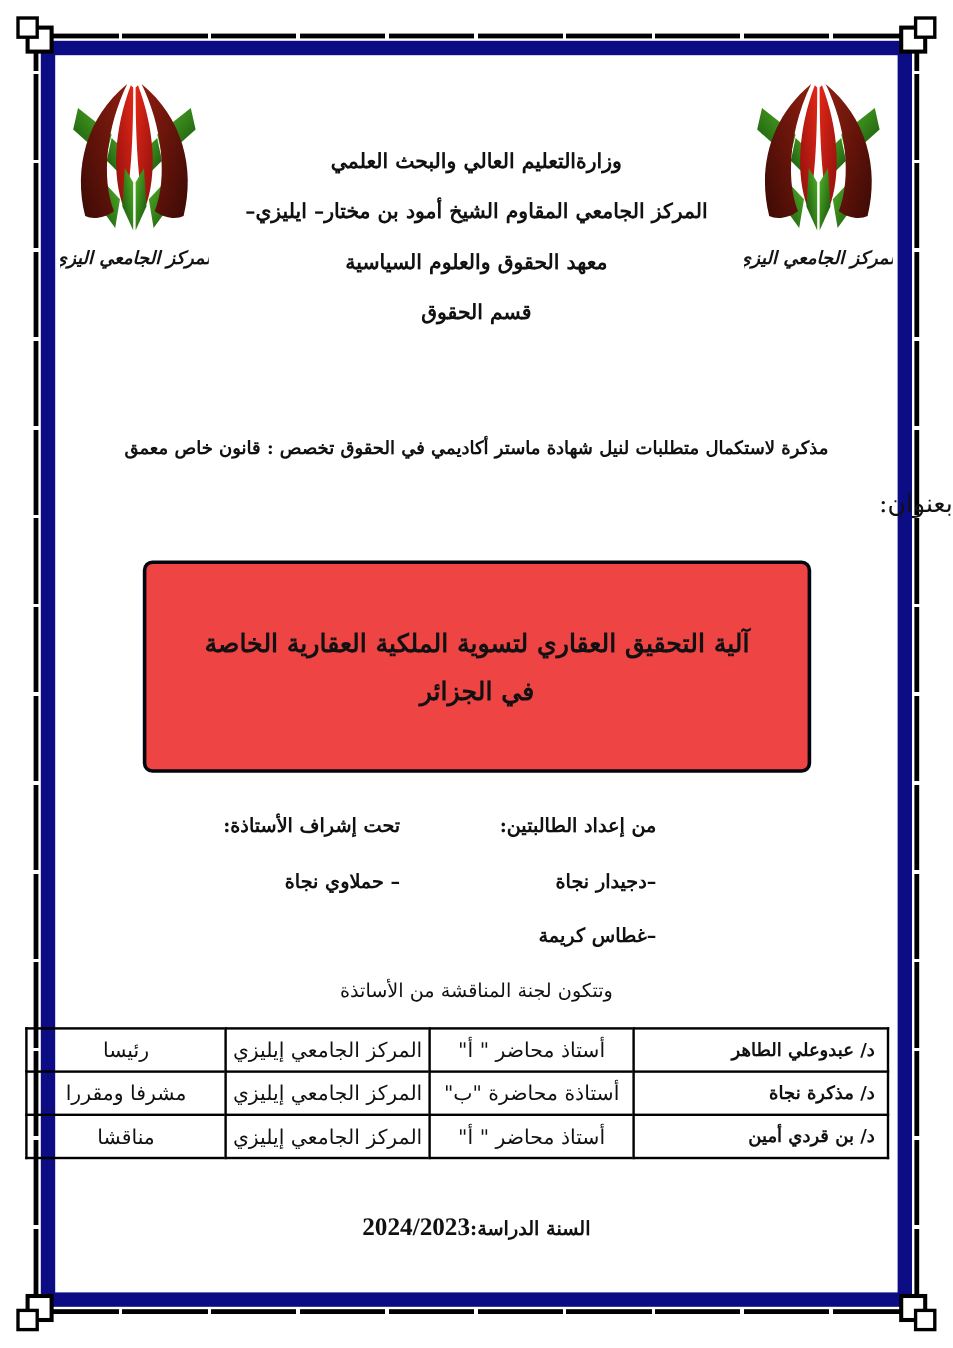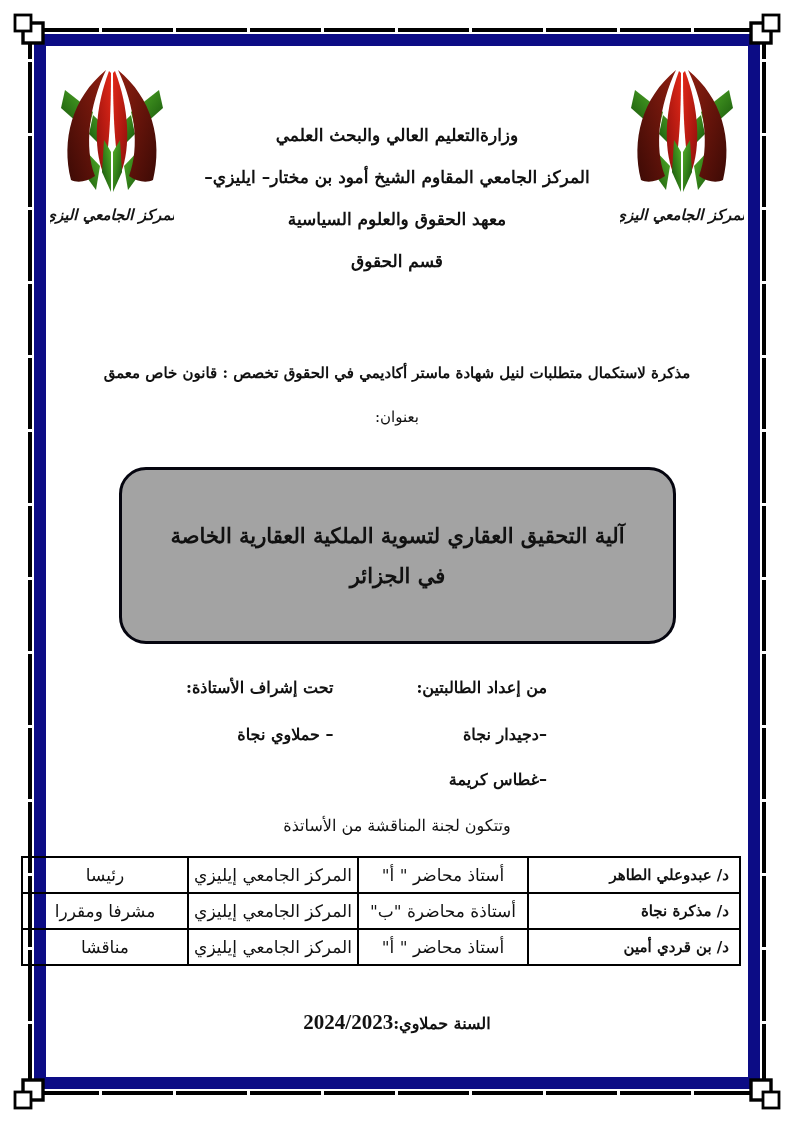--- a/index.html
+++ b/index.html
@@ -26,24 +26,24 @@
   .orn.tr{right:13px;top:13px;transform:scaleX(-1);}
   .orn.bl{left:13px;bottom:13px;transform:scaleY(-1);}
   .orn.br{right:13px;bottom:13px;transform:scale(-1,-1);}
   
   .logo{position:absolute;top:60px;width:124px;height:172px;}
   .logo.left{left:50px;}
   .logo.right{right:50px;}
   
   .header-block{position:absolute;top:114px;left:0;right:0;text-align:center;font-weight:bold;font-size:17px;line-height:42px;}
   .memo-line{position:absolute;top:364px;left:0;right:0;text-align:center;font-weight:bold;font-size:15px;}
-  .entitled{position:absolute;top:408px;left:0;right:0;text-align:center;font-size:15px;}
+  .entitled{position:absolute;top:408px;left:0;right:0;text-align:right;font-size:21px;}
   .title-box{
     position:absolute;top:467px;left:119px;width:557px;height:177px;
-    background:#a3a3a3;border:3px solid #05050f;border-radius:27px;
+    background:#ef4444;border:3px solid #05050f;border-radius:8px;
     display:flex;align-items:center;justify-content:center;
     box-sizing:border-box;padding:0 36px;text-align:center;
   }
   .title-box p{margin:0;font-size:21px;font-weight:bold;line-height:1.9;}
   .authors-block{position:absolute;top:678px;right:247px;text-align:right;font-weight:bold;font-size:16px;}
   .authors-block .hd{margin:0 0 28px 0;}
   .authors-block .nm{margin:0 0 26px 0;}
   .supervisor-block{position:absolute;top:678px;left:186px;font-weight:bold;font-size:16px;}
   .supervisor-block .hd{margin:0 0 28px 0;}
   .supervisor-block .nm{margin:0;}
@@ -181,16 +181,16 @@
       <tr>
         <td class="name">د/ بن قردي أمين</td>
         <td class="rank">أستاذ محاضر " أ"</td>
         <td class="inst">المركز الجامعي إيليزي</td>
         <td class="role">مناقشا</td>
       </tr>
     </tbody>
   </table>
 
   <div class="year-line">
-    <span>السنة حملاوي:</span><span class="digits">2024/2023</span>
+    <span>السنة الدراسة:</span><span class="digits">2024/2023</span>
   </div>
 
 </div>
 
 </body></html>

